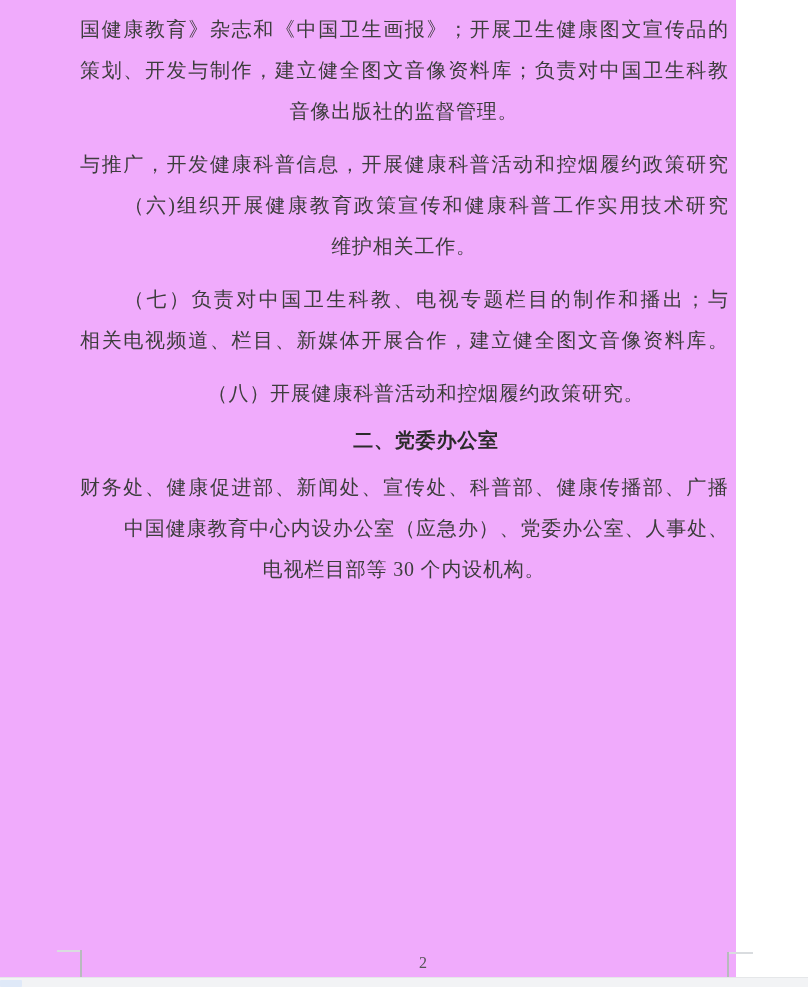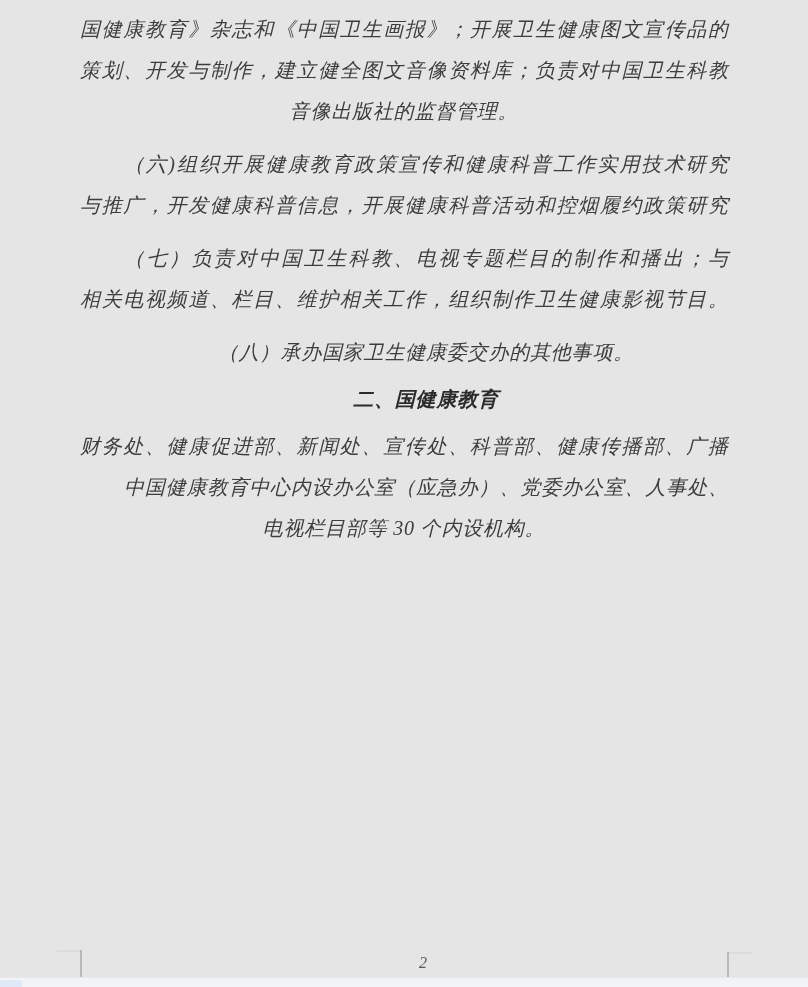--- a/index.html
+++ b/index.html
@@ -4,23 +4,22 @@
 <style>
   html, body { margin: 0; padding: 0; }
   body {
     width: 808px; height: 987px;
     background: #ffffff;
     overflow: hidden;
     font-family: "Liberation Serif", "DejaVu Serif", serif;
   }
   .page {
     position: relative;
-    width: 808px; height: 987px;
-    background: #e5e5e5;
-    font-style: italic;
+    width: 736px; height: 987px;
+    background: #f0abfc;
   }
   
   .doc {
     position: absolute;
     left: 80px; top: 9px; width: 648px;
     color: #3d3d3d;
   }
   .para { margin: 12px 0 0 0; }
   .para:first-child { margin-top: 0; }
   .para.tight { margin-top: 6px; }
@@ -80,32 +79,33 @@
 
 <div class="page">
 
   <div id="doc" class="doc">
       <div class="para">
         <div class="line fill">国健康教育》杂志和《中国卫生画报》；开展卫生健康图文宣传品的</div>
         <div class="line fill">策划、开发与制作，建立健全图文音像资料库；负责对中国卫生科教</div>
         <div class="line last">音像出版社的监督管理。</div>
       </div>
       <div class="para">
+        <div class="line fill">与推广，开发健康科普信息，开展健康科普活动和控烟履约政策研究</div>
         <div class="line fill indent">（六)组织开展健康教育政策宣传和健康科普工作实用技术研究</div>
-        <div class="line fill">与推广，开发健康科普信息，开展健康科普活动和控烟履约政策研究</div>
+        <div class="line last">维护相关工作。</div>
       </div>
       <div class="para">
         <div class="line fill indent">（七）负责对中国卫生科教、电视专题栏目的制作和播出；与</div>
-        <div class="line fill">相关电视频道、栏目、维护相关工作，组织制作卫生健康影视节目。</div>
+        <div class="line fill">相关电视频道、栏目、新媒体开展合作，建立健全图文音像资料库。</div>
       </div>
       <div class="para">
-        <div class="line last indent">（八）承办国家卫生健康委交办的其他事项。</div>
+        <div class="line last indent">（八）开展健康科普活动和控烟履约政策研究。</div>
       </div>
       <div class="para tight bold">
-        <div class="line last indent">二、国健康教育</div>
+        <div class="line last indent">二、党委办公室</div>
       </div>
       <div class="para tight">
         <div class="line fill">财务处、健康促进部、新闻处、宣传处、科普部、健康传播部、广播</div>
         <div class="line fill indent">中国健康教育中心内设办公室（应急办）、党委办公室、人事处、</div>
         <div class="line last">电视栏目部等 30 个内设机构。</div>
       </div>
     </div>
 
   <div class="mark-h mark-h-left"></div>
   <div class="mark-v mark-v-left"></div>

